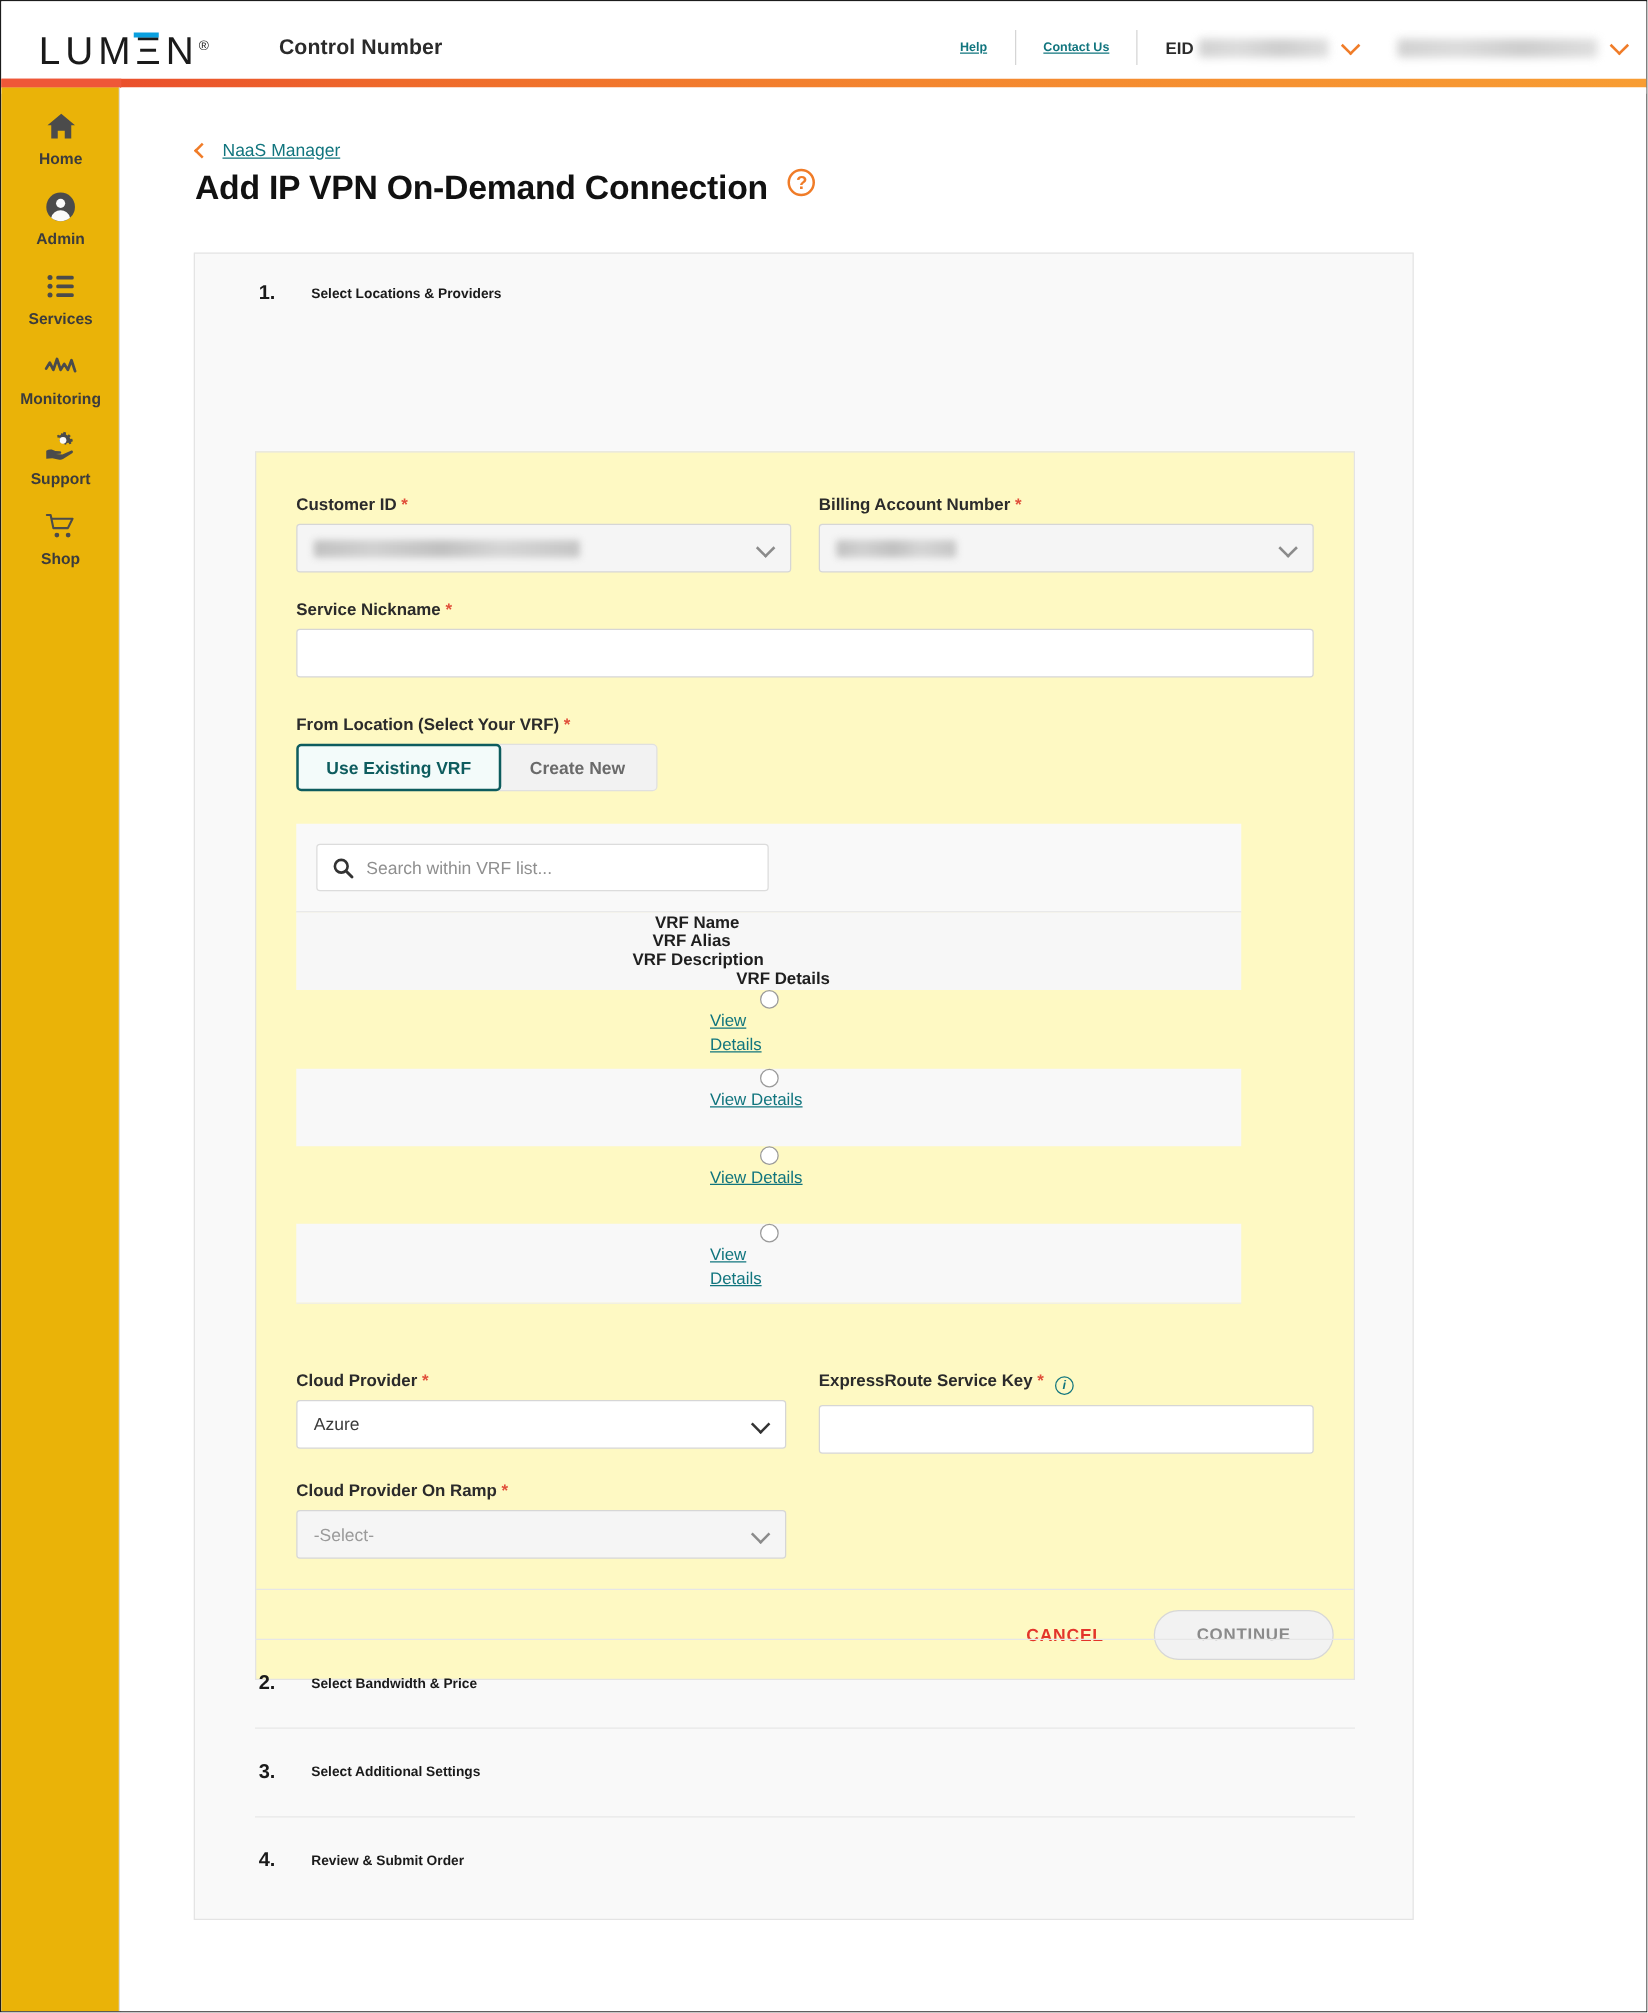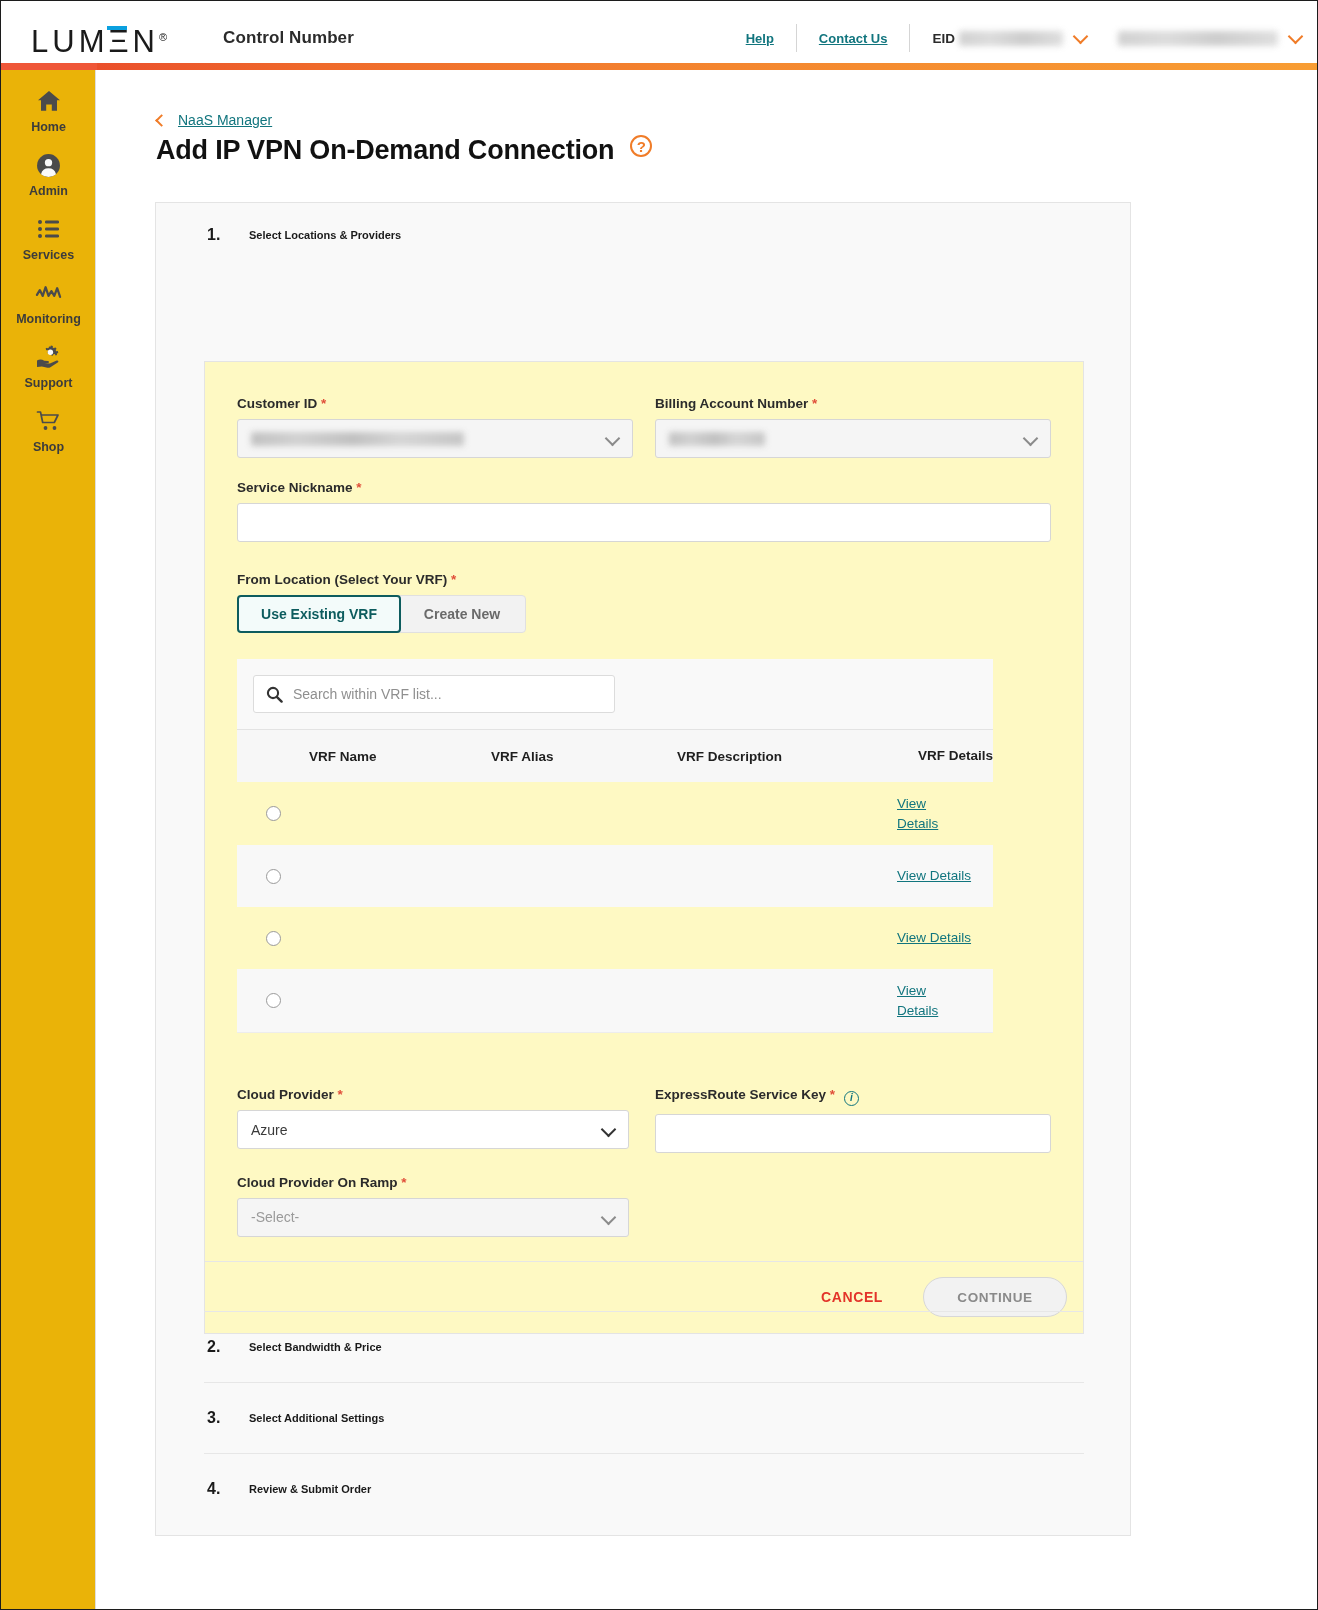--- a/index.html
+++ b/index.html
@@ -72,21 +72,21 @@
   }
 
   .header-right {
     margin-left: auto;
     display: flex;
     align-items: center;
     height: 40px;
     padding-right: 12px;
   }
   .hdr-link {
-    font-size: 13px;
+    font-size: 10px;
     font-weight: bold;
     color: #11757e;
     text-decoration: underline;
     padding: 0 22px;
     cursor: pointer;
   }
   .hdr-sep {
     width: 1px;
     height: 28px;
     background: #d5d5d5;
@@ -377,20 +377,21 @@
   .search-ph {
     font-size: 14px;
     color: #8f8f8f;
   }
 
   .vrf-table { width: 756px; }
   .vrf-row {
     display: flex;
     align-items: center;
     min-height: 62px;
+    flex-direction: column;
   }
   .vrf-head {
     background: #f7f7f7;
     min-height: 52px;
     align-items: center;
   }
   .vrf-head .c-details-head {
     background: #f7f7f7;
     text-align: right;
   }

